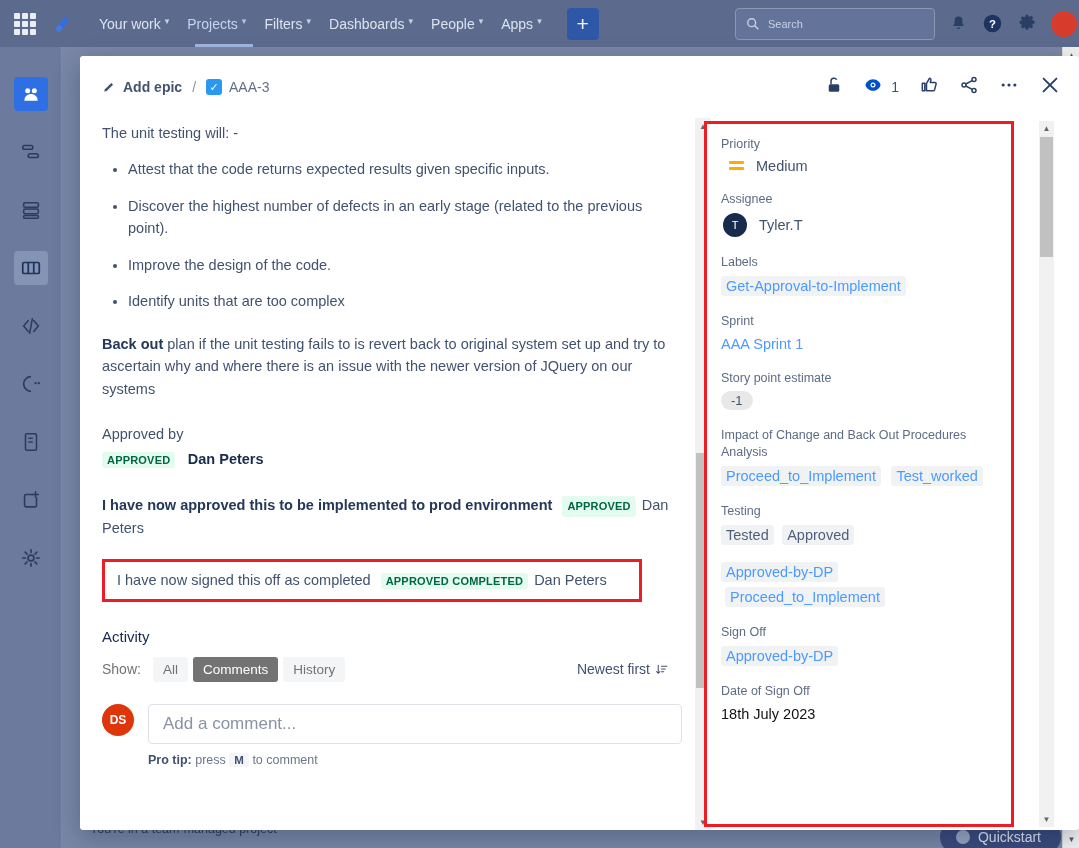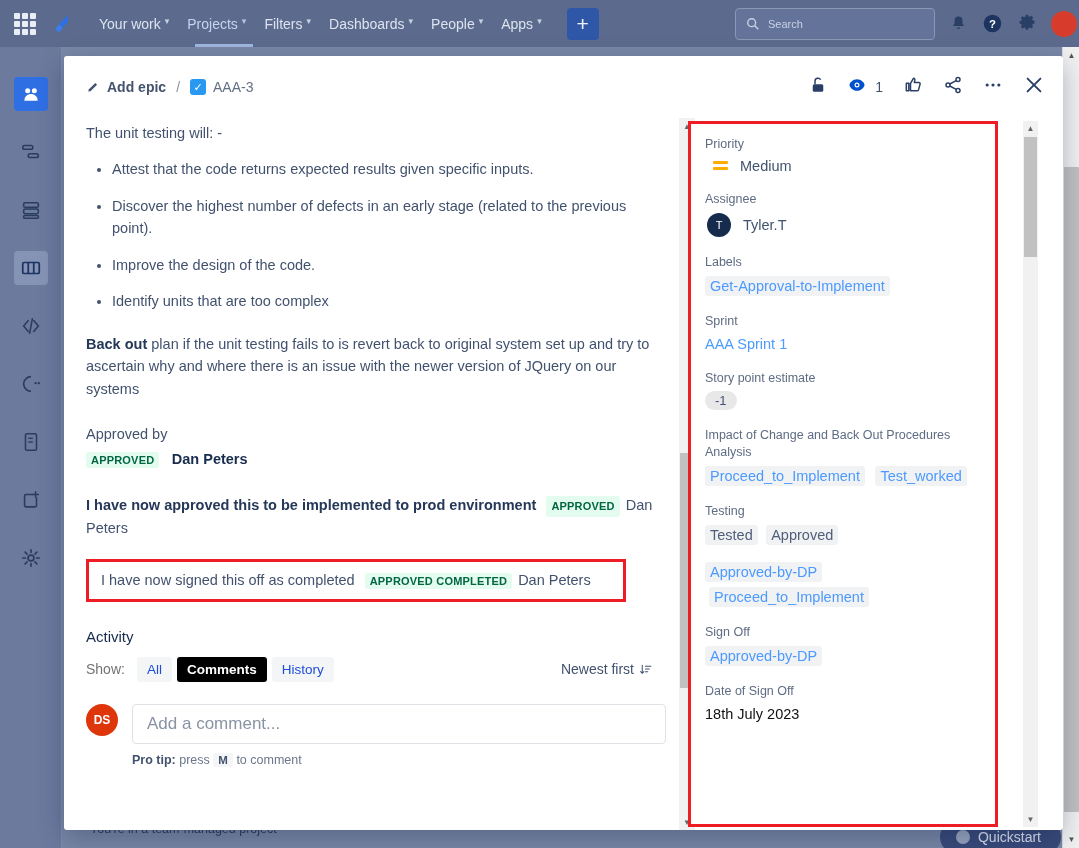--- a/index.html
+++ b/index.html
@@ -104,21 +104,21 @@
     width: 17px; height: 17px; display: flex; align-items: center;
     justify-content: center; font-size: 8px; color: #555;
   }
   .page-scroll .thumb {
     position: absolute; left: 1px; top: 120px; width: 15px; height: 645px;
     background: #c1c1c1; border-radius: 1px;
   }
 
   
   .modal {
-    position: absolute; left: 64px; top: 56px; width: 999px; height: 774px;
+    position: absolute; left: 80px; top: 56px; width: 999px; height: 774px;
     background: #fff; border-radius: 3px;
     box-shadow: 0 8px 26px rgba(9,30,66,.30);
     overflow: hidden;
   }
   .modal-header {
     height: 62px; padding: 0 18px 0 22px;
     display: flex; align-items: center;
   }
   .breadcrumb { display: flex; align-items: center; gap: 10px; font-size: 14px; }
   .bc-epic { display: flex; align-items: center; gap: 7px; color: #44546f;
@@ -175,22 +175,22 @@
   .highlight-box {
     border: 3px solid #ee1c25; padding: 10px 12px; margin-top: 18px;
     margin-right: 40px;
   }
   .highlight-box .line { font-size: 14.5px; color: #42526e; }
 
   .activity-h { margin-top: 26px; font-size: 15px; color: #172b4d; }
   .show-row { display: flex; align-items: center; margin-top: 12px; }
   .show-lbl { font-size: 14px; color: #737373; margin-right: 12px; }
   .seg { font-size: 13.5px; padding: 5px 10px; border-radius: 3px;
-    color: #1d4ed8; background: #f4f5f7; margin-right: 5px; }
-  .seg.on { background: #000000; color: #fff; font-weight: bold; }
+    color: #737373; background: #f4f5f7; margin-right: 5px; }
+  .seg.on { background: #737373; color: #fff; font-weight: normal; }
   .newest { margin-left: auto; font-size: 14px; color: #42526e;
      display: flex; align-items: center; gap: 5px; padding-right: 14px; text-align: right;}
 
   .comment-row { display: flex; align-items: flex-start; gap: 14px; margin-top: 22px; }
   .av { width: 32px; height: 32px; border-radius: 50%; background: #de350b;
     color: #fff; font-size: 12px; font-weight: bold;
     display: flex; align-items: center; justify-content: center; }
   .comment-input {
     flex: 1; height: 40px; border: 1px solid #dfe1e6; border-radius: 4px;
     background: #fff; color: #8993a4; font-size: 17px;

